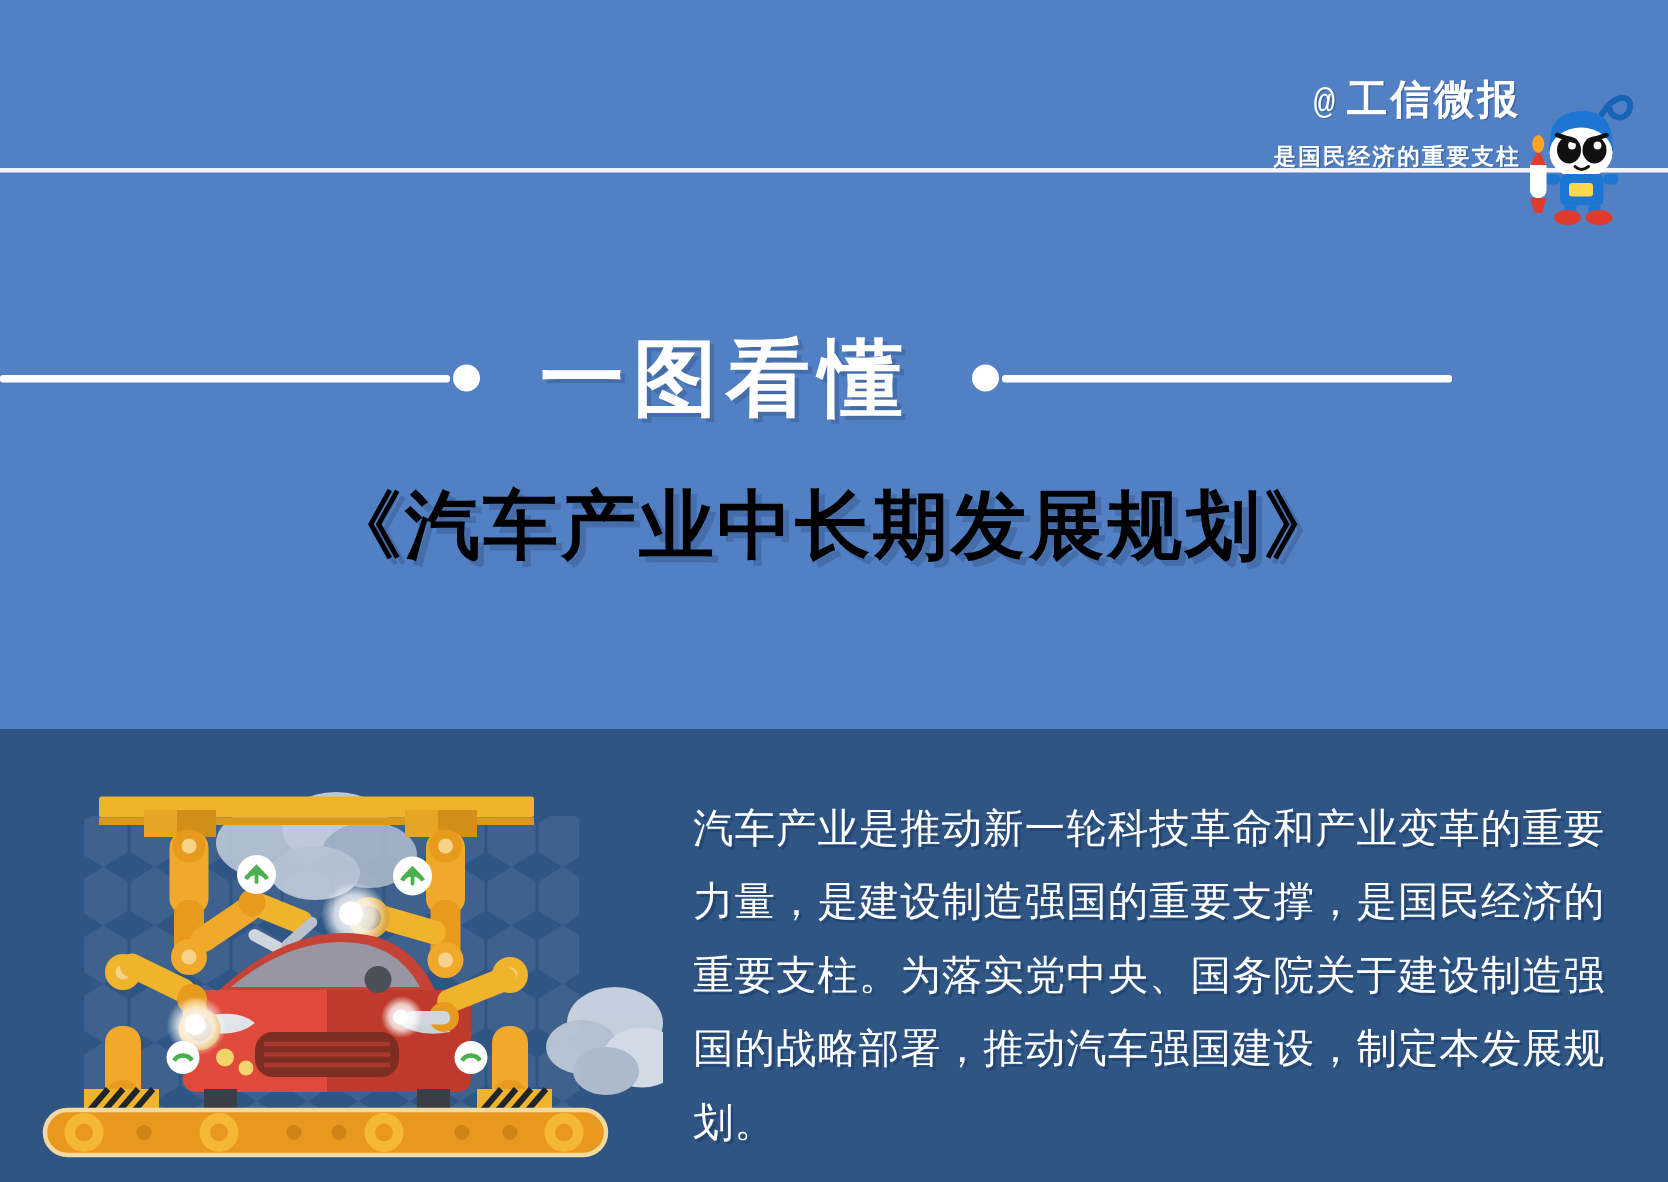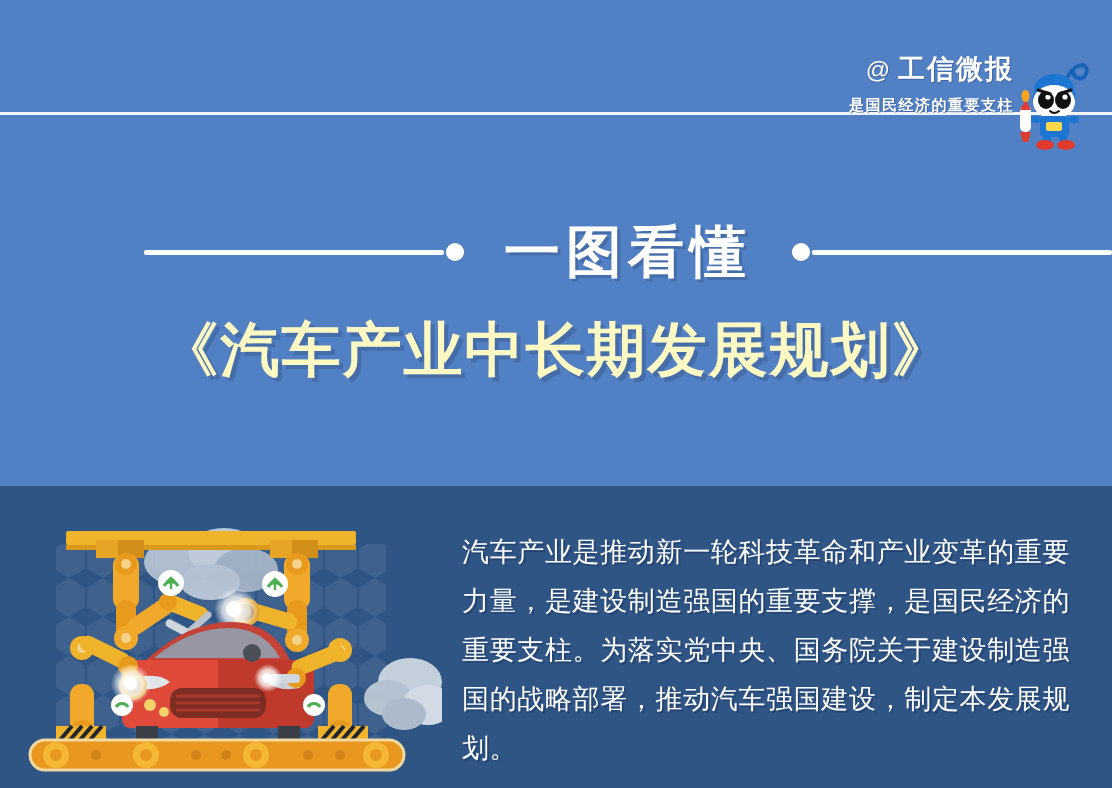--- a/index.html
+++ b/index.html
@@ -59,20 +59,21 @@
     text-align: right;
     white-space: nowrap;
   }
   .brand-handle {
     font-size: 27px;
     font-weight: bold;
     color: #ffffff;
     letter-spacing: 2px;
     line-height: 34px;
     text-shadow: 1px 1px 0 rgba(40,70,120,.45);
+    font-family: Liberation Mono, monospace;
   }
   .brand-handle .at {
     font-size: 24px;
     margin-right: 6px;
     font-weight: normal;
   }
   .brand-sub {
     margin-top: 8px;
     font-size: 15px;
     font-weight: bold;
@@ -92,21 +93,21 @@
 
   
   .eyebrow {
     position: absolute;
     left: 0;
     top: 212px;
     width: 1112px;
     height: 80px;
     display: flex;
     align-items: center;
-    justify-content: flex-end;
+    justify-content: flex-start;
     gap: 0;
   }
   .rule-wrap {
     display: flex;
     align-items: center;
     height: 18px;
   }
   .rule-wrap.left { flex-direction: row; }
   .rule-wrap.right { flex-direction: row-reverse; }
   .rule-line {
@@ -132,23 +133,23 @@
     text-shadow: 3px 3px 0 rgba(56,92,150,.55);
   }
 
   
   .main-title {
     position: absolute;
     left: 0;
     top: 298px;
     width: 1112px;
     text-align: center;
-    font-size: 59px;
+    font-size: 50px;
     font-weight: bold;
-    color: #fef9c3;
+    color: #000000;
     letter-spacing: 2px;
     line-height: 104px;
     white-space: nowrap;
     text-shadow: 4px 4px 0 rgba(56,92,150,.55);
   }
 
   
   .body-text {
     position: absolute;
     left: 462px;

